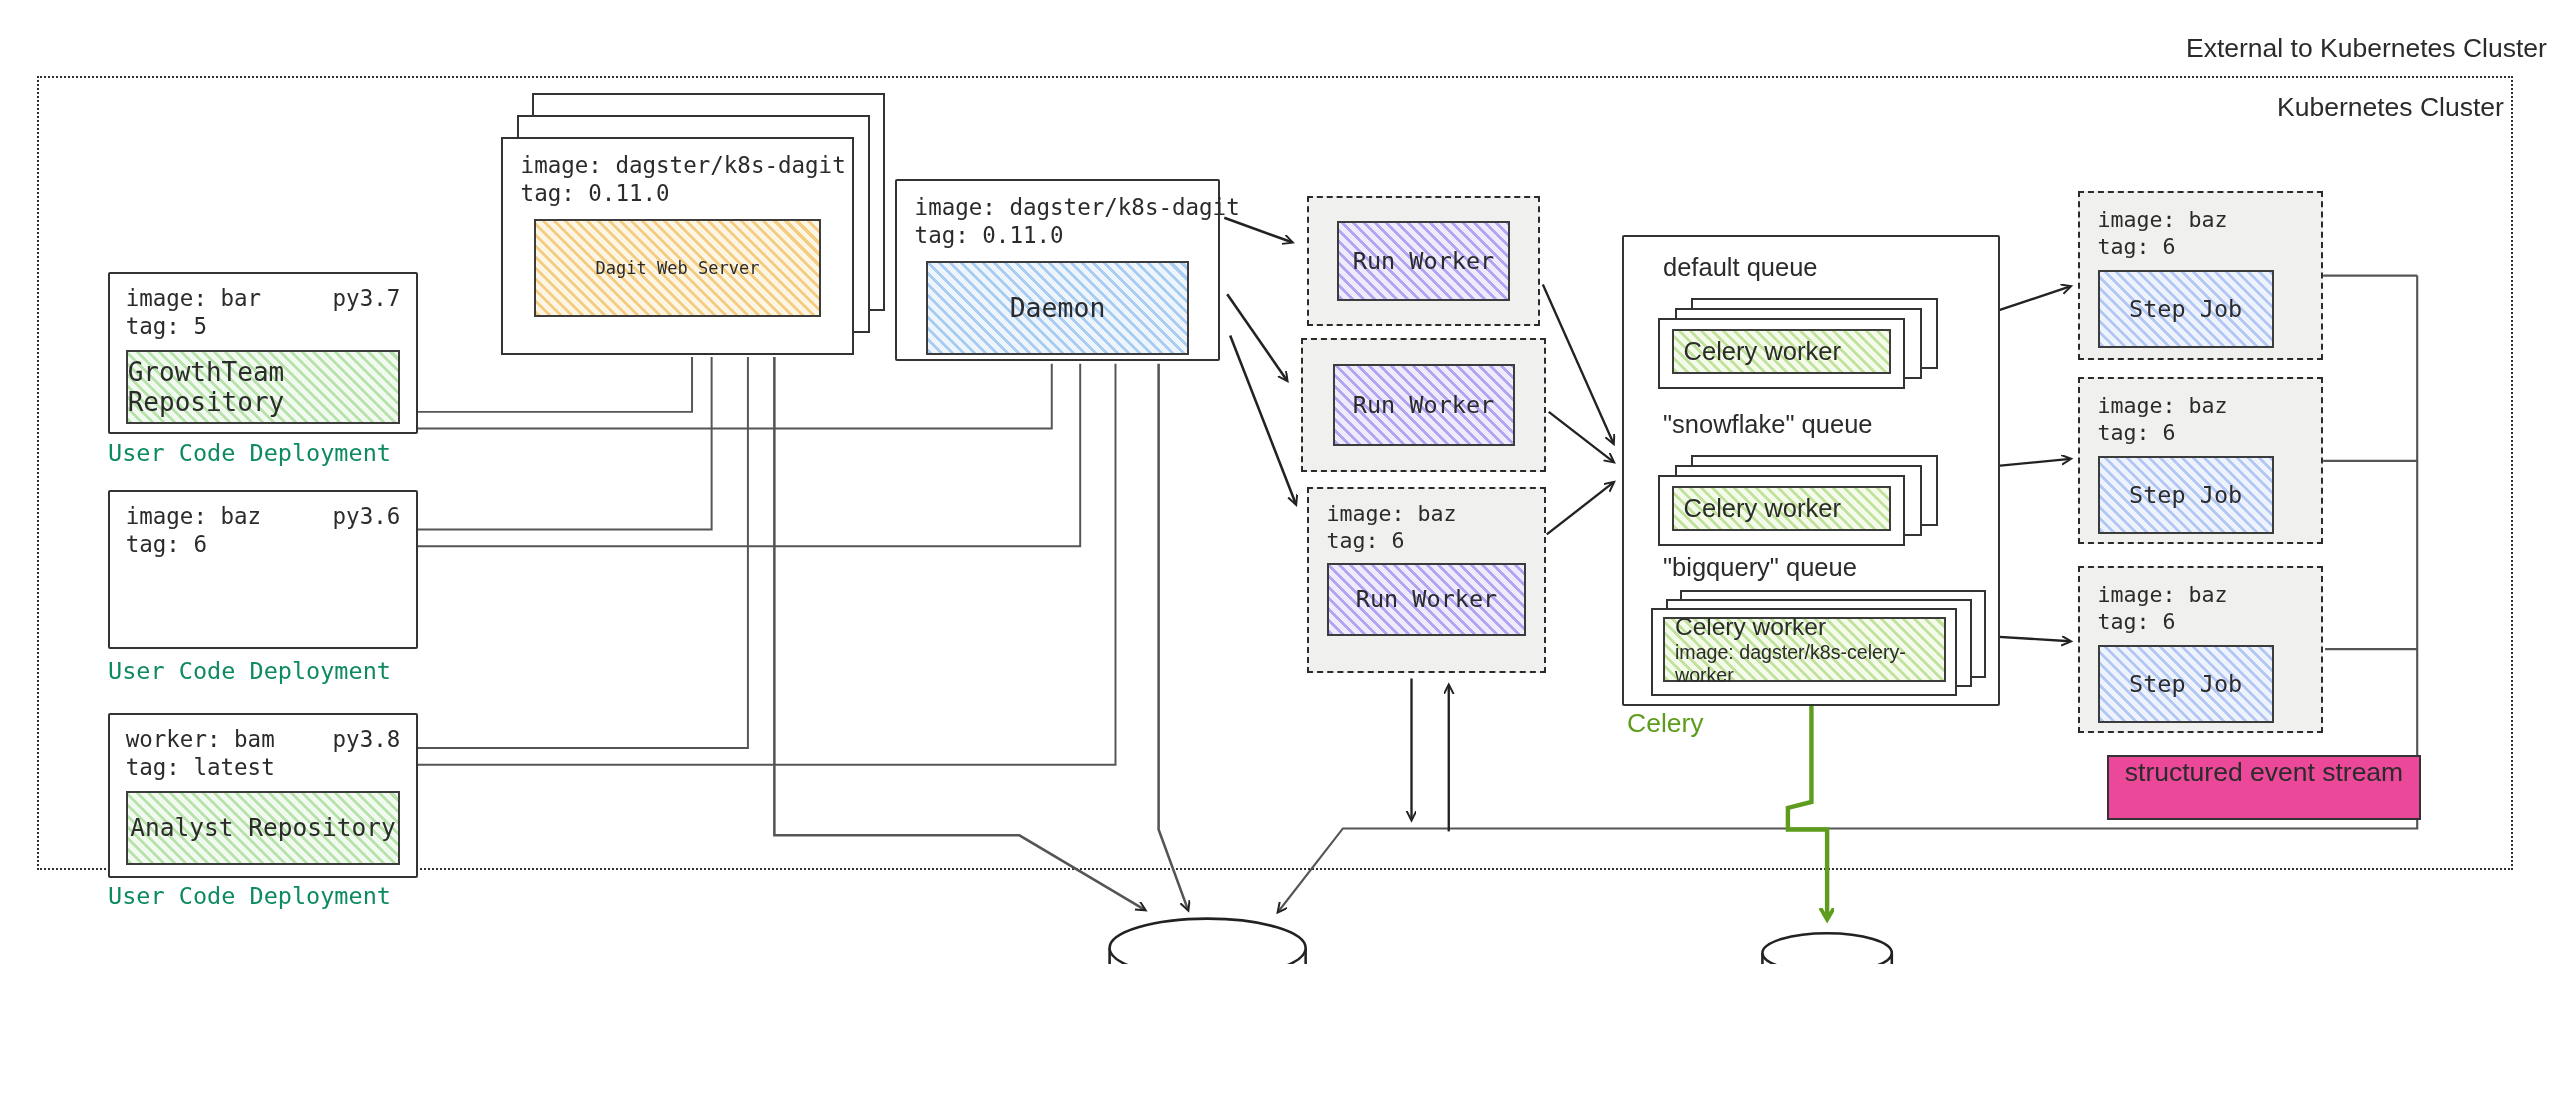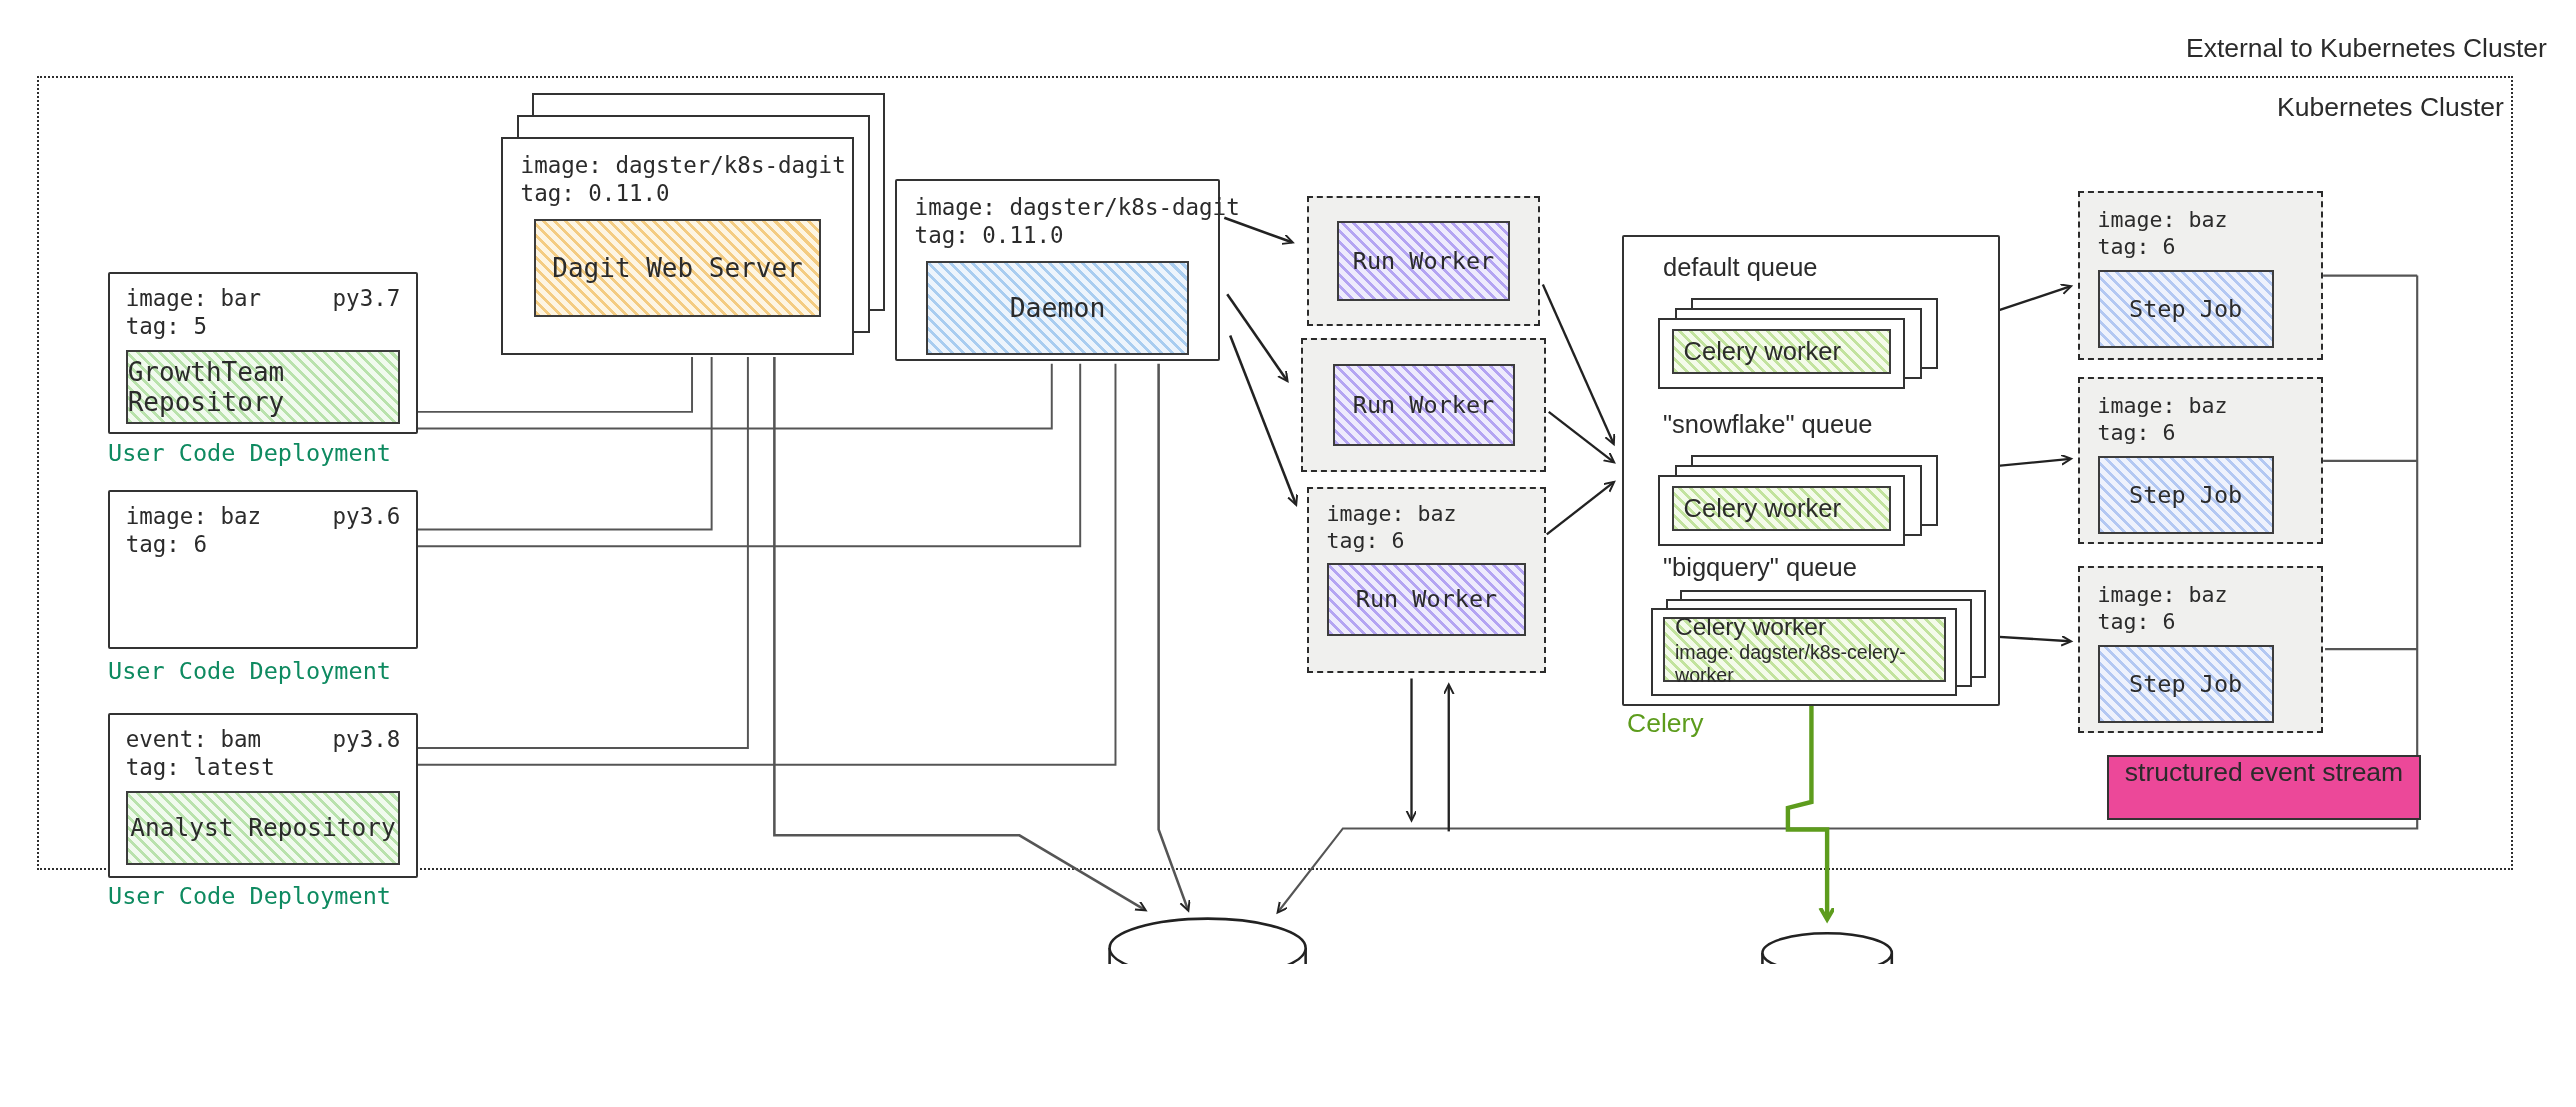--- a/index.html
+++ b/index.html
@@ -130,35 +130,35 @@
     <div class="hdr mono">
       <span>image: baz</span>
       <span>py3.6</span>
     </div>
     <div class="hdr2 mono">tag: 6</div>
   </div>
   <div class="node caption mono" style="left:108px;top:657px;">User Code Deployment</div>
 
   <div class="node card" style="left:108px;top:713px;width:310px;height:165px;padding:9.8px 15.7px;">
     <div class="hdr mono">
-      <span>event: bam</span>
+      <span>worker: bam</span>
       <span>py3.8</span>
     </div>
     <div class="hdr2 mono">tag: latest</div>
     <div class="hatch green mono" style="margin-top:9.8px;height:74px;font-size:24.5px;">Analyst Repository</div>
   </div>
   <div class="node caption mono" style="left:108px;top:882px;">User Code Deployment</div>
 
   <div class="node" style="left:501px;top:93px;width:392px;height:284px;">
     <div class="stacklayer" style="left:31px;top:0;width:353px;height:218px;"></div>
     <div class="stacklayer" style="left:15.7px;top:21.6px;width:353px;height:218px;"></div>
     <div class="stacklayer" style="left:0;top:44px;width:353px;height:218px;padding:11.8px 17.6px;">
       <div class="hdr2 mono">image: dagster/k8s-dagit</div>
       <div class="hdr2 mono">tag: 0.11.0</div>
-      <div class="hatch orange mono" style="margin:11.8px 13.7px 0;height:98px;font-size:26px;">Dagit Web Server</div>
+      <div class="hatch orange mono" style="margin:11.8px 13.7px 0;height:98px;font-size:17px;">Dagit Web Server</div>
     </div>
   </div>
 
   <div class="node card" style="left:895px;top:179px;width:325px;height:182px;padding:11.8px 17.6px;">
     <div class="hdr2 mono">image: dagster/k8s-dagit</div>
     <div class="hdr2 mono">tag: 0.11.0</div>
     <div class="hatch blue mono" style="margin:11.8px 11.8px 0;height:94px;font-size:26.5px;text-align:center;">Daemon</div>
   </div>
 
   <div class="node pod" style="left:1307px;top:196px;width:233px;height:130px;display:flex;align-items:center;justify-content:center;">

